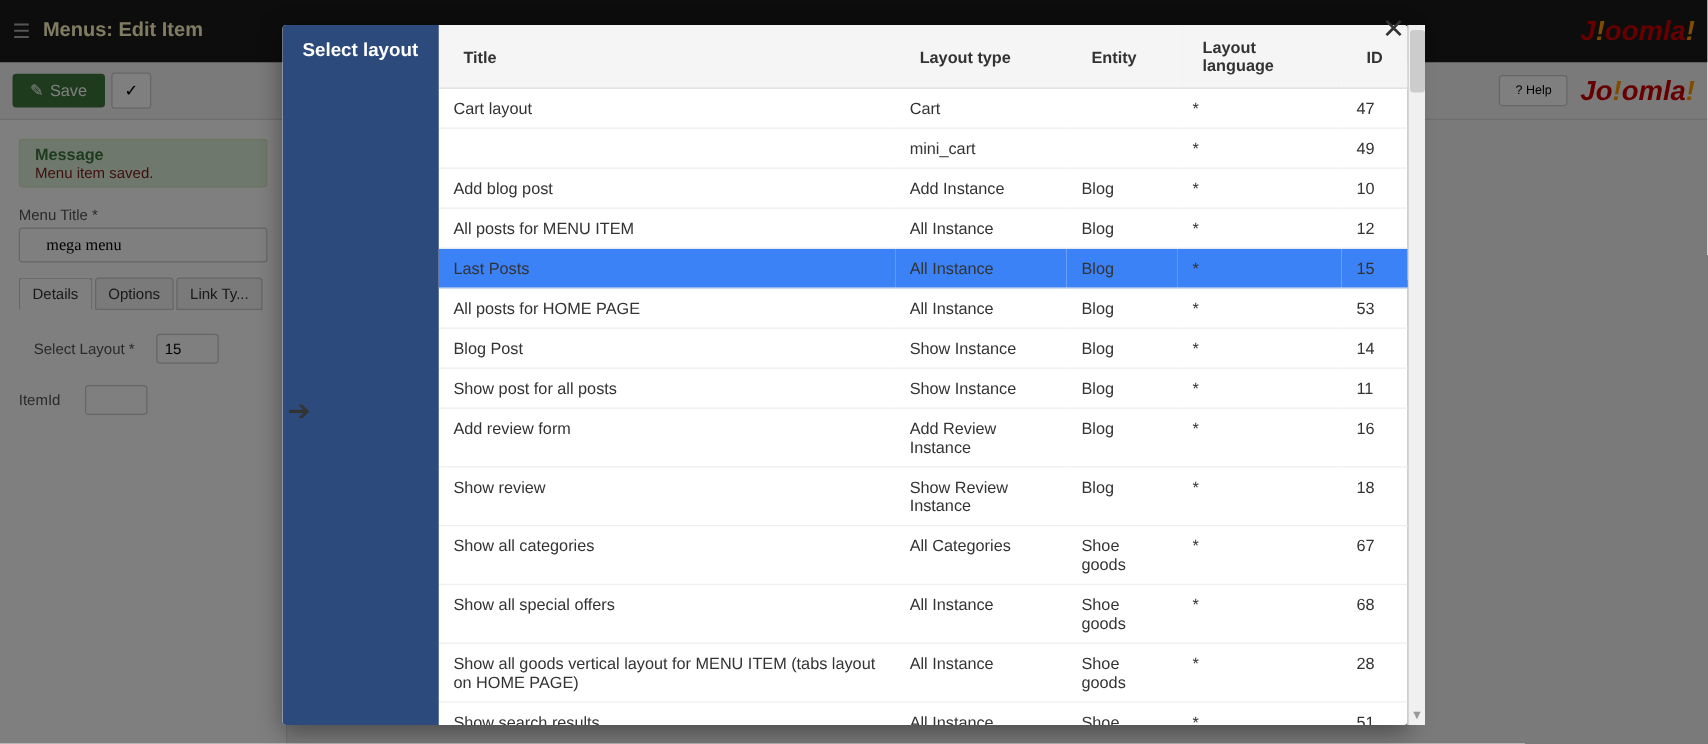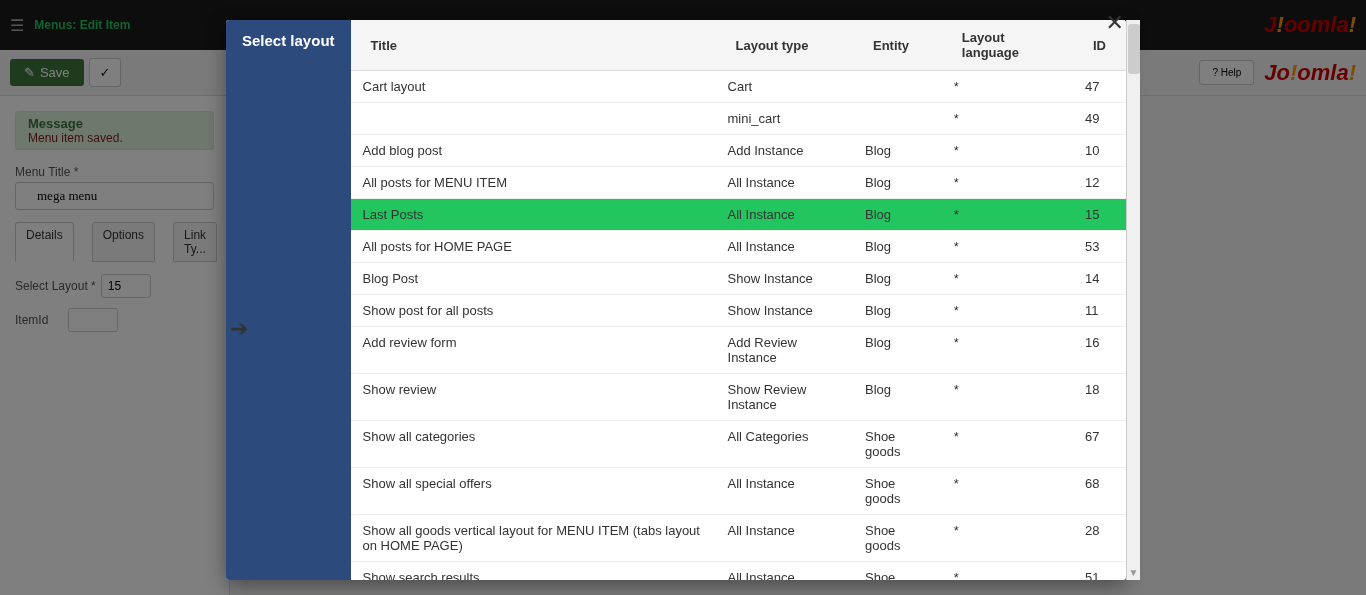--- a/index.html
+++ b/index.html
@@ -26,22 +26,22 @@
       display: flex;
       align-items: center;
       padding: 0 10px;
       gap: 10px;
     }
     .top-bar-icon {
       color: #aaa;
       font-size: 16px;
     }
     .top-bar-title {
-      color: #22c55e;
-      font-size: 12px;
+      color: #fef9c3;
+      font-size: 16px;
       font-weight: bold;
     }
 
     
     .toolbar {
       background: #f5f5f5;
       border-bottom: 1px solid #ddd;
       padding: 8px 10px;
       display: flex;
       align-items: center;
@@ -137,21 +137,21 @@
       width: 100%;
       padding: 5px 21px;
       border: 1px solid #ccc;
       border-radius: 3px;
       font-size: 13px;
       font-family: Liberation Serif, serif;
     }
 
     .tabs {
       display: flex;
-      gap: 18px;
+      gap: 2px;
       margin: 12px 0;
     }
     .tab {
       padding: 5px 10px;
       border: 1px solid #ccc;
       border-radius: 3px 3px 0 0;
       cursor: pointer;
       font-size: 12px;
       background: #f5f5f5;
     }
@@ -235,21 +235,21 @@
       color: #333;
       border-bottom: 1px solid #ddd;
     }
     .layout-table td {
       padding: 8px 12px;
       font-size: 13px;
       border-bottom: 1px solid #eee;
       vertical-align: top;
     }
     .layout-table tr.highlighted td {
-      background: #22c55e;
+      background: #3b82f6;
     }
   </style>
 </head>
 <body>
 
 <div class="bg-page">
 
   <div class="top-bar">
     <span class="top-bar-icon">☰</span>
     <span class="top-bar-title">Menus: Edit Item</span>
@@ -290,21 +290,21 @@
         <input class="form-input" type="text" value="mega menu" style="">
       </div>
 
       <div class="tabs">
         <div class="tab active">Details</div>
         <div class="tab">Options</div>
         <div class="tab">Link Ty...</div>
       </div>
 
       <div class="select-layout-row">
-        <label class="form-label" style="white-space:nowrap;margin:0;">Select Layout *</label>
+        <label class="form-label" style="white-space:nowrap;margin:12px;">Select Layout *</label>
         <input class="select-layout-input" type="text" value="15" style="">
       </div>
 
       <div class="item-id-row">
         <label class="form-label" style="margin:0;">ItemId</label>
         <input class="select-layout-input" type="text" value="" style="">
       </div>
     </div>
 
     <div style="position:relative;flex:1;">

